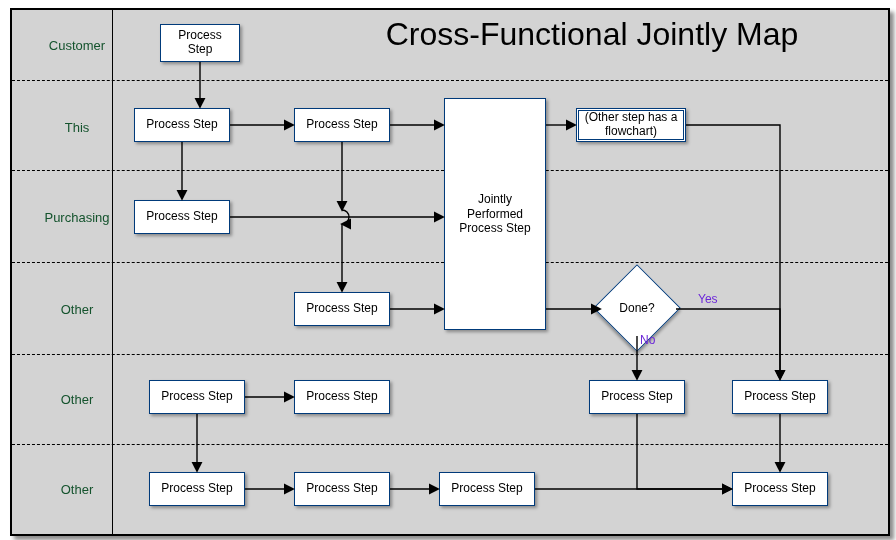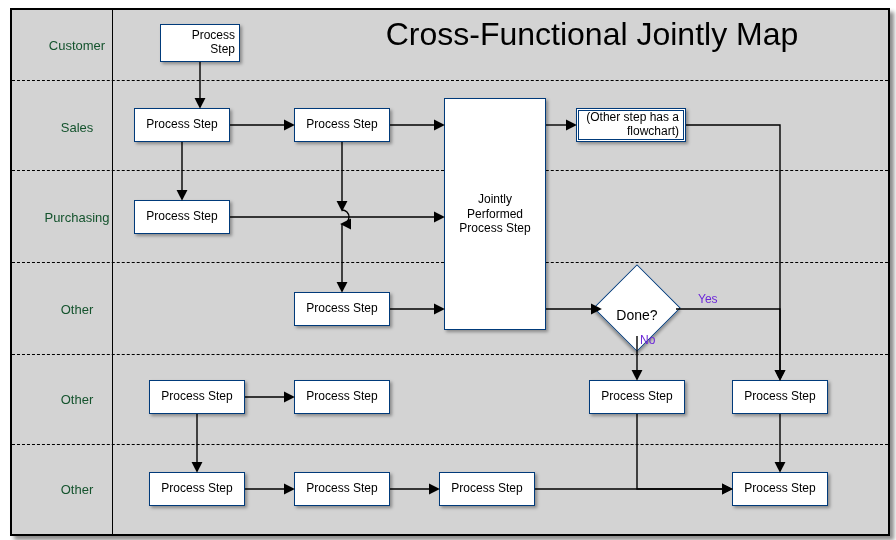--- a/index.html
+++ b/index.html
@@ -55,21 +55,21 @@
     color: #14532d;
   }
   .step {
     position: absolute;
     background: #ffffff;
     border: 1px solid #003a7a;
     box-sizing: border-box;
     display: flex;
     align-items: center;
     justify-content: center;
-    text-align: right;
+    text-align: center;
     font-size: 12px;
     color: #000;
     box-shadow: 2px 2px 3px rgba(0,0,0,0.35);
     padding: 2px 4px;
     line-height: 1.15;
   }
   .step-sub {
     border: 3px double #003a7a;
   }
   .joint {
@@ -97,23 +97,23 @@
     top: 50%;
     width: 60px;
     height: 60px;
     background: #ffffff;
     border: 1px solid #003a7a;
     transform: translate(-50%,-50%) rotate(45deg);
     box-shadow: 2px 2px 3px rgba(0,0,0,0.35);
   }
   .diamond-label {
     position: absolute;
-    left: 0; top: 7px; width: 100%; height: 100%;
+    left: 0; top: 0; width: 100%; height: 100%;
     display: flex; align-items: center; justify-content: center;
-    font-size: 14px;
+    font-size: 12px;
   }
   .edge-label {
     position: absolute;
     font-size: 12px;
     color: #6d28d9;
   }
   svg.arrows {
     position: absolute;
     left: 0; top: 0; width: 100%; height: 100%;
     pointer-events: none;
@@ -128,21 +128,21 @@
 
   <div class="lane-col"></div>
 
   <div class="lane-divider" style="top:70px"></div>
   <div class="lane-divider" style="top:160px"></div>
   <div class="lane-divider" style="top:252px"></div>
   <div class="lane-divider" style="top:344px"></div>
   <div class="lane-divider" style="top:434px"></div>
 
   <div class="lane-label" style="top:28px">Customer</div>
-  <div class="lane-label" style="top:110px">Sales</div>
+  <div class="lane-label" style="top:110px">This</div>
   <div class="lane-label" style="top:200px">Purchasing</div>
   <div class="lane-label" style="top:292px">Other</div>
   <div class="lane-label" style="top:382px">Other</div>
   <div class="lane-label" style="top:472px">Other</div>
 
   <div class="step" style="left:148px; top:14px; width:80px; height:38px">Process Step</div>
 
   <div class="step" style="left:122px; top:98px; width:96px; height:34px">Process Step</div>
   <div class="step" style="left:282px; top:98px; width:96px; height:34px">Process Step</div>
 

